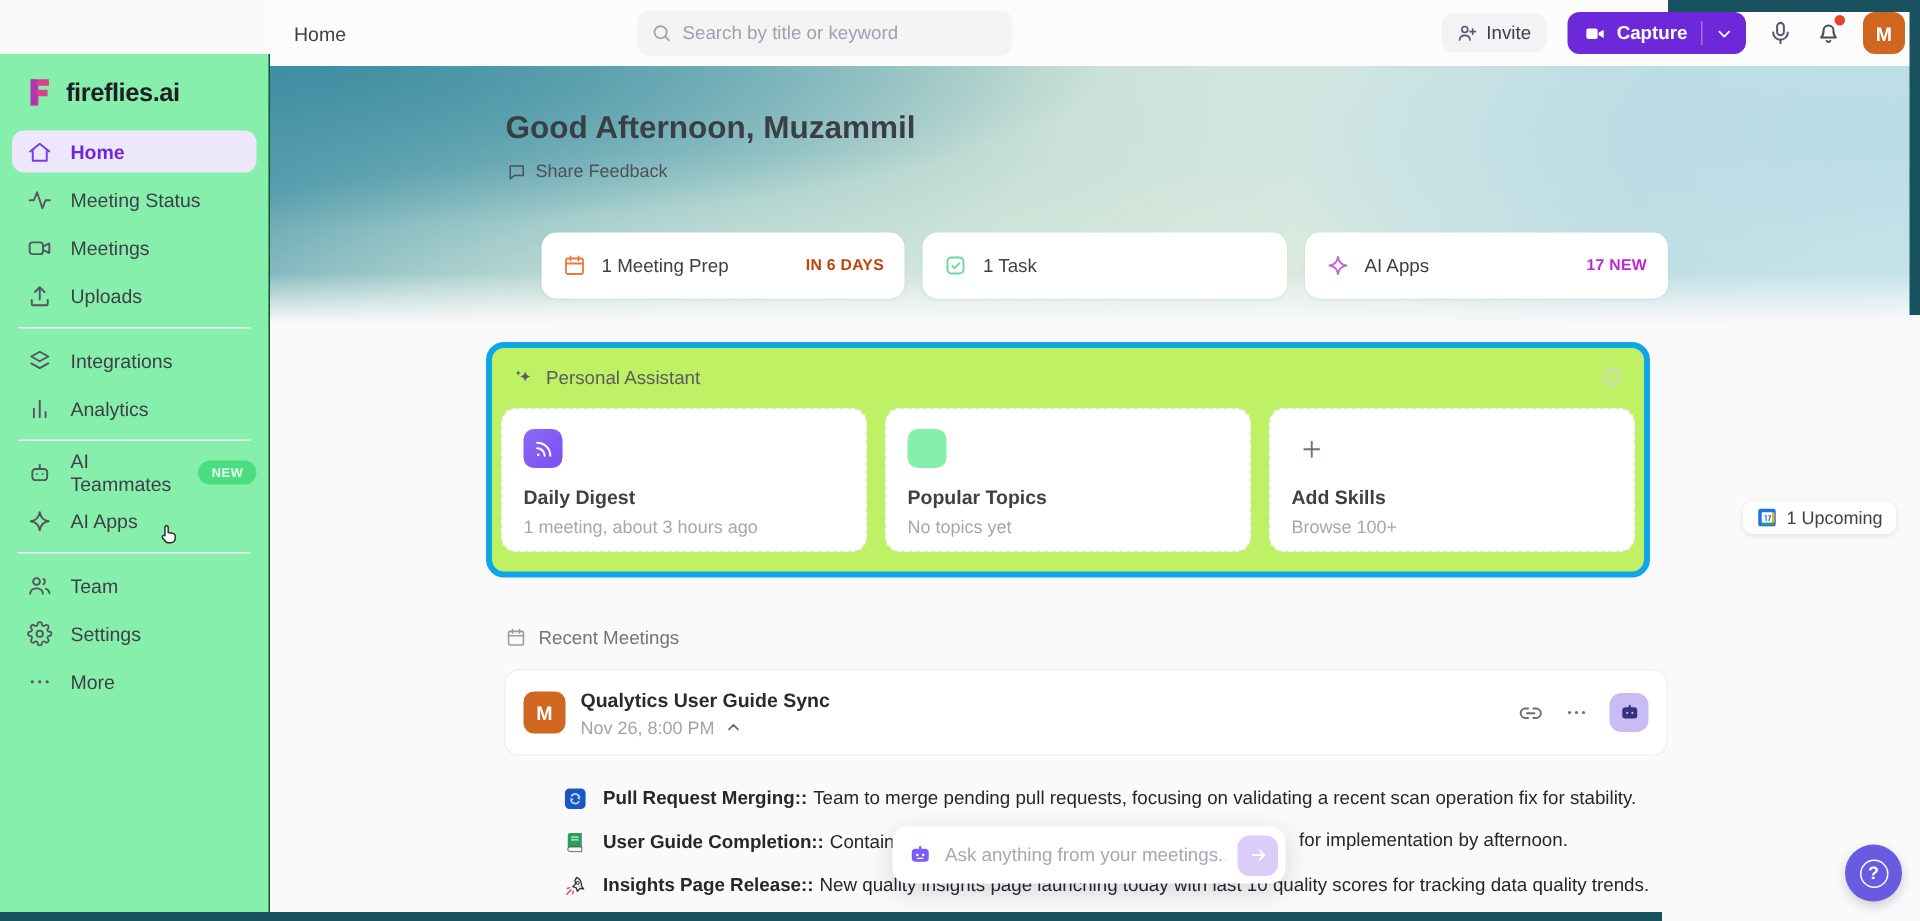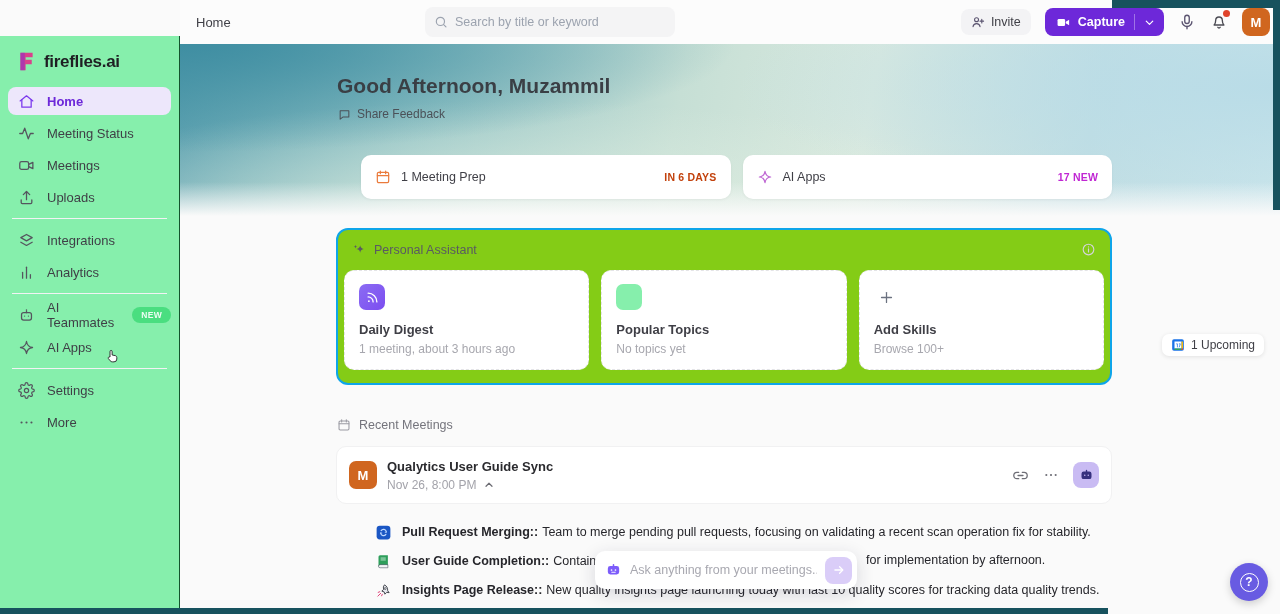--- a/index.html
+++ b/index.html
@@ -50,21 +50,21 @@
   .share-feedback { position:absolute; left:158px; top:107px; display:flex; align-items:center; gap:6px; font-size:12px; color:#4B5158; cursor:pointer; z-index:2; }
 
   
   .summary-row { position:absolute; left:156px; top:155px; width:776px; display:flex; gap:12px; z-index:2;padding-left:25px; }
   .summary-card { flex:1; height:44px; background:#FFFFFF; border-radius:10px; box-shadow:0 1px 3px rgba(0,0,0,0.05); display:flex; align-items:center; gap:10px; padding:0 14px; font-size:12.5px; font-weight:500; color:#3F3F46; cursor:pointer; }
   .summary-badge { margin-left:auto; font-size:10.5px; font-weight:700; letter-spacing:0.2px; }
   .badge-due { color:#C2410C; }
   .badge-new { color:#C026D3; }
 
   
-  .pa-card { position:absolute; left:156px; top:228px; width:776px; height:157px; background:#84cc16; border:2px solid #0ea5e9; border-radius:12px; }
+  .pa-card { position:absolute; left:144px; top:228px; width:776px; height:157px; background:#bef264; border:4px solid #0ea5e9; border-radius:12px; }
   .pa-header { display:flex; align-items:center; gap:8px; padding:12px 14px 0 14px; font-size:12.5px; color:#5A5A62; }
   .pa-info { margin-left:auto; color:#D4D4D8; cursor:pointer; display:flex; }
   .pa-grid { position:absolute; left:6px; right:6px; top:40px; bottom:13px; display:flex; gap:12px; }
   .pa-tile { flex:1; border:1px dashed #E4E4E7; border-radius:10px; padding:13px 14px; cursor:pointer; background:#FFFFFF; }
   .pa-tile-icon { width:26px; height:26px; border-radius:7px; display:flex; align-items:center; justify-content:center; }
   .tile-icon-digest { background:linear-gradient(135deg,#8B6CF3,#7C4DF0); color:#fff; }
   .tile-icon-topics { background:#86EFAC; }
   .tile-icon-skills { color:#6B7280; }
   .pa-tile-title { margin-top:12px; font-size:13px; font-weight:600; color:#3F3F46; }
   .pa-tile-sub { margin-top:5px; font-size:12px; color:#A7A7AE; }
@@ -197,20 +197,31 @@
       </div>
       <div class="nav-item">
         <span class="nicon">
             <svg viewBox="0 0 24 24" width="17" height="17" fill="none" stroke="currentColor" stroke-width="1.8" stroke-linejoin="round">
               <path d="M12 3.5c.6 3.8 2.7 7.9 8.5 8.5-5.8.6-7.9 4.7-8.5 8.5-.6-3.8-2.7-7.9-8.5-8.5 5.8-.6 7.9-4.7 8.5-8.5z"></path>
             </svg>
           </span>
         <span>AI Apps</span>
       </div>
       <hr class="nav-sep">
+      <div class="nav-item">
+        <span class="nicon">
+            <svg viewBox="0 0 24 24" width="17" height="17" fill="none" stroke="currentColor" stroke-width="1.8" stroke-linecap="round">
+              <circle cx="9" cy="8" r="3.2"></circle>
+              <path d="M3 19.5c.4-3.2 2.9-5 6-5s5.6 1.8 6 5"></path>
+              <path d="M15.5 5.4a3.2 3.2 0 0 1 0 5.2"></path>
+              <path d="M17.8 14.9c2 .5 3.1 2.1 3.4 4.1"></path>
+            </svg>
+          </span>
+        <span>Team</span>
+      </div>
       <div class="nav-item">
         <span class="nicon">
             <svg viewBox="0 0 24 24" width="17" height="17" fill="none" stroke="currentColor" stroke-width="1.7" stroke-linecap="round" stroke-linejoin="round">
               <circle cx="12" cy="12" r="3"></circle>
               <path d="M19.4 15a1.65 1.65 0 0 0 .33 1.82l.06.06a2 2 0 1 1-2.83 2.83l-.06-.06a1.65 1.65 0 0 0-1.82-.33 1.65 1.65 0 0 0-1 1.51V21a2 2 0 1 1-4 0v-.09A1.65 1.65 0 0 0 9 19.4a1.65 1.65 0 0 0-1.82.33l-.06.06a2 2 0 1 1-2.83-2.83l.06-.06a1.65 1.65 0 0 0 .33-1.82 1.65 1.65 0 0 0-1.51-1H3a2 2 0 1 1 0-4h.09A1.65 1.65 0 0 0 4.6 9a1.65 1.65 0 0 0-.33-1.82l-.06-.06a2 2 0 1 1 2.83-2.83l.06.06a1.65 1.65 0 0 0 1.82.33H9a1.65 1.65 0 0 0 1-1.51V3a2 2 0 1 1 4 0v.09a1.65 1.65 0 0 0 1 1.51 1.65 1.65 0 0 0 1.82-.33l.06-.06a2 2 0 1 1 2.83 2.83l-.06.06a1.65 1.65 0 0 0-.33 1.82V9a1.65 1.65 0 0 0 1.51 1H21a2 2 0 1 1 0 4h-.09a1.65 1.65 0 0 0-1.51 1z"></path>
             </svg>
           </span>
         <span>Settings</span>
       </div>
       <div class="nav-item">
@@ -312,20 +323,29 @@
         <span>
             <svg viewBox="0 0 24 24" width="16" height="16" fill="none" stroke="#EA7A3B" stroke-width="1.8" stroke-linecap="round">
               <rect x="3.5" y="5" width="17" height="15.5" rx="2"></rect>
               <path d="M3.5 10h17"></path>
               <path d="M8 3v4"></path>
               <path d="M16 3v4"></path>
             </svg>
           </span>
         <span>1 Meeting Prep</span>
         <span class="summary-badge badge-due">IN 6 DAYS</span>
+      </div>
+      <div class="summary-card">
+        <span>
+            <svg viewBox="0 0 24 24" width="16" height="16" fill="none" stroke="#5EDB9B" stroke-width="1.8" stroke-linecap="round" stroke-linejoin="round">
+              <rect x="4" y="4" width="16" height="16" rx="4"></rect>
+              <path d="m8.7 12.3 2.4 2.4 4.6-4.8"></path>
+            </svg>
+          </span>
+        <span>1 Task</span>
       </div>
       <div class="summary-card">
         <span>
             <svg viewBox="0 0 24 24" width="16" height="16" fill="none" stroke="#C06AD4" stroke-width="1.8" stroke-linejoin="round">
               <path d="M12 3.5c.6 3.8 2.7 7.9 8.5 8.5-5.8.6-7.9 4.7-8.5 8.5-.6-3.8-2.7-7.9-8.5-8.5 5.8-.6 7.9-4.7 8.5-8.5z"></path>
             </svg>
           </span>
         <span>AI Apps</span>
         <span class="summary-badge badge-new">17 NEW</span>
       </div>

